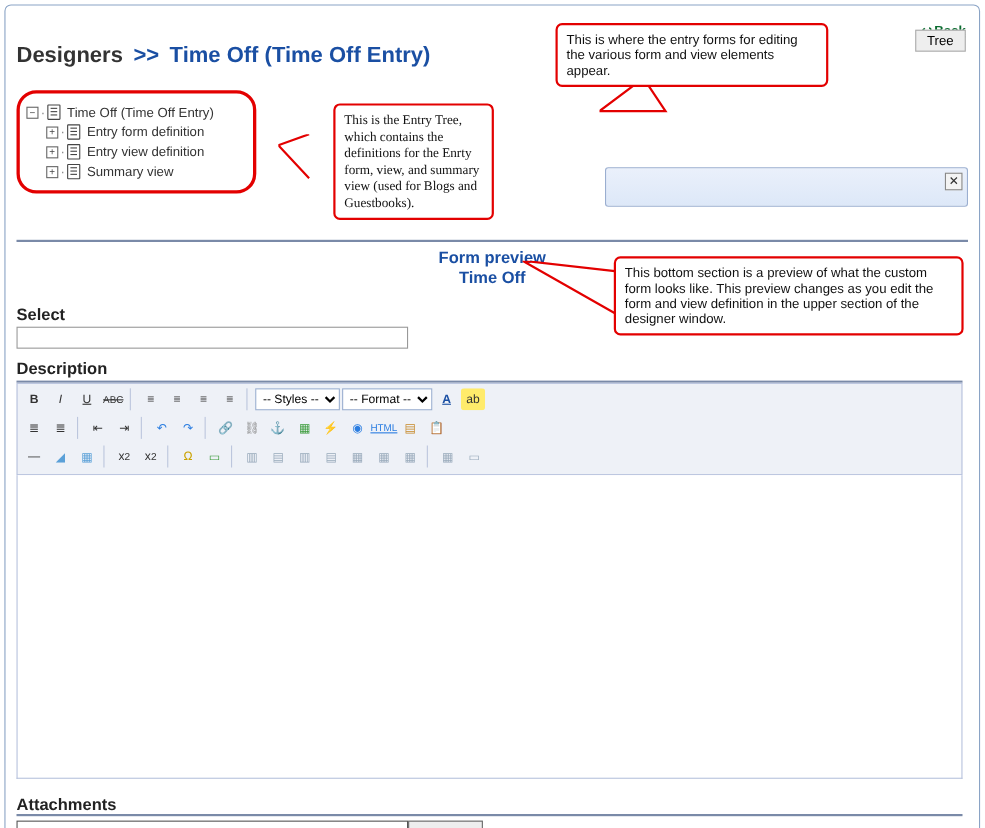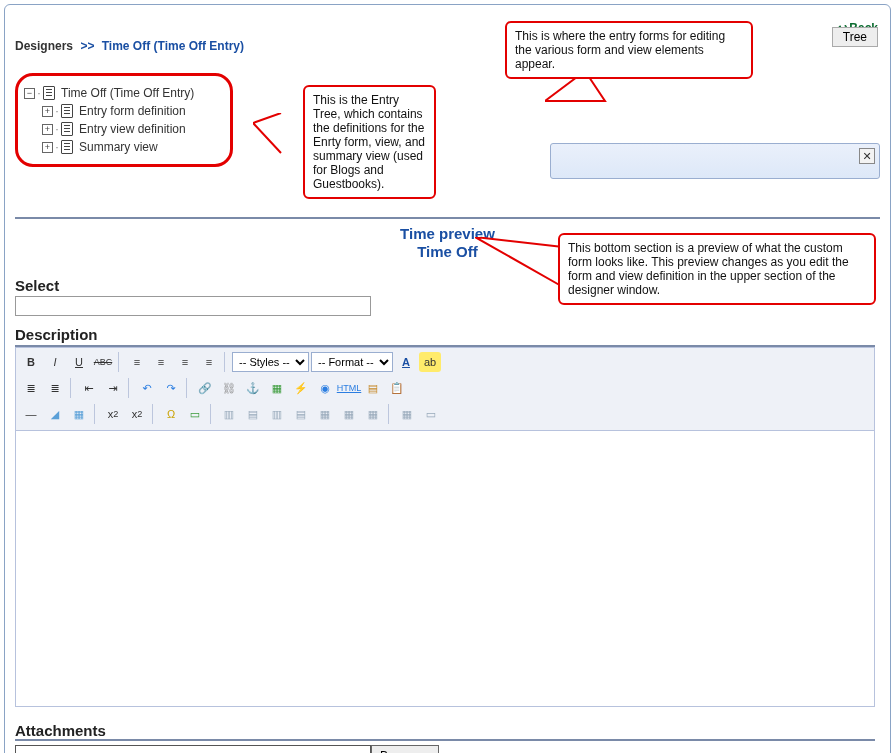--- a/index.html
+++ b/index.html
@@ -1,35 +1,35 @@
 <!DOCTYPE html>
 <html><head>
 <meta charset="utf-8">
 <style>
   * { box-sizing: border-box; }
   body { margin:0; padding:4px; font-family: Arial, Helvetica, sans-serif; font-size:12px; color:#333; }
   .window { border:1px solid #8aa3c5; border-radius:6px; width:887px; min-height:745px; background:#fff; position:relative; padding:8px 10px 12px 10px; }
   .back-link { position:absolute; right:12px; top:16px; color:#0a6b2f; font-weight:bold; text-decoration:underline; font-size:12px; }
   .back-link .arrow { color:#0a6b2f; font-weight:bold; margin-right:2px; }
   .close-btn { position:absolute; right:12px; top:22px; background:#eee; border:1px solid #aaa; padding:2px 10px; font-size:12px; cursor:pointer; }
-  .breadcrumb { margin-top:26px; font-size:12px; font-weight:bold; color:#333; }
+  .breadcrumb { margin-top:26px; font-size:20px; font-weight:bold; color:#333; }
   .breadcrumb .sep { color:#1a4fa3; margin:0 4px; font-weight:bold; }
   .breadcrumb .current { color:#1a4fa3; }
 
   .top-flex { display:flex; align-items:flex-start; gap:20px; margin-top:20px; }
   .tree { border:3px solid #e30000; border-radius:18px; padding:8px 14px 8px 6px; width:218px; }
   .tree-row { display:flex; align-items:center; gap:2px; padding:2px 0; white-space:nowrap; }
   .toggle { display:inline-flex; width:11px; height:11px; border:1px solid #666; align-items:center; justify-content:center; font-size:9px; line-height:9px; color:#444; cursor:pointer; }
   .dots { color:#888; }
   .docicon { display:inline-block; width:12px; height:14px; border:1px solid #444; background:#fff; position:relative; border-radius:1px;}
   .docicon::before{ content:""; position:absolute; left:2px; top:2px; right:2px; height:1px; background:#444; box-shadow:0 3px 0 #444, 0 6px 0 #444;}
   .tree .child { margin-left:18px; }
 
   .callout { border:2px solid #e30000; border-radius:6px; padding:6px 8px; font-size:12px; color:#111; background:#fff; position:relative; }
-  .callout-tree { width:133px; margin-top:12px;}
+  .callout-tree { width:146px; margin-top:12px;font-family:Liberation Serif, serif;}
   .callout-editor { width:248px; position:absolute; left:500px; top:16px; z-index:2;}
   .callout-preview { width:318px; position:absolute; right:14px; top:228px; z-index:2;}
 
   
   .connector { position:absolute; pointer-events:none; }
 
   .editor-panel { border:1px solid #9aaed0; background:linear-gradient(#eaf0fb,#dde8f8); border-radius:3px; width:330px; margin-left:auto; position:relative; padding:8px 10px 26px 10px; margin-top:70px;}
   .editor-panel .close-x { position:absolute; right:4px; top:4px; width:16px; height:16px; border:1px solid #888; background:#f3f3f3; text-align:center; line-height:14px; font-size:11px; cursor:pointer;}
   .editor-panel .msg { color:#1a4fa3; font-weight:bold; font-size:14px; }
 
@@ -118,21 +118,21 @@
     <div style="flex:1;"></div>
 
     <div class="editor-panel">
       <div class="close-x">✕</div>
     </div>
   </div>
 
   <hr class="sep-line">
 
   <div class="preview-heading">
-    <div>Time preview</div>
+    <div>Form preview</div>
     <div>Time Off</div>
   </div>
 
   <div class="callout callout-preview">
     <span>This bottom section is a preview of what the custom form looks like. This preview changes as you edit the form and view definition in the upper section of the designer window.</span>
   </div>
   <svg class="connector" style="left:470px; top:232px;" width="90" height="60">
     <path d="M88 10 L0 0 L88 50" fill="none" stroke="#e30000" stroke-width="2"></path>
   </svg>
 

